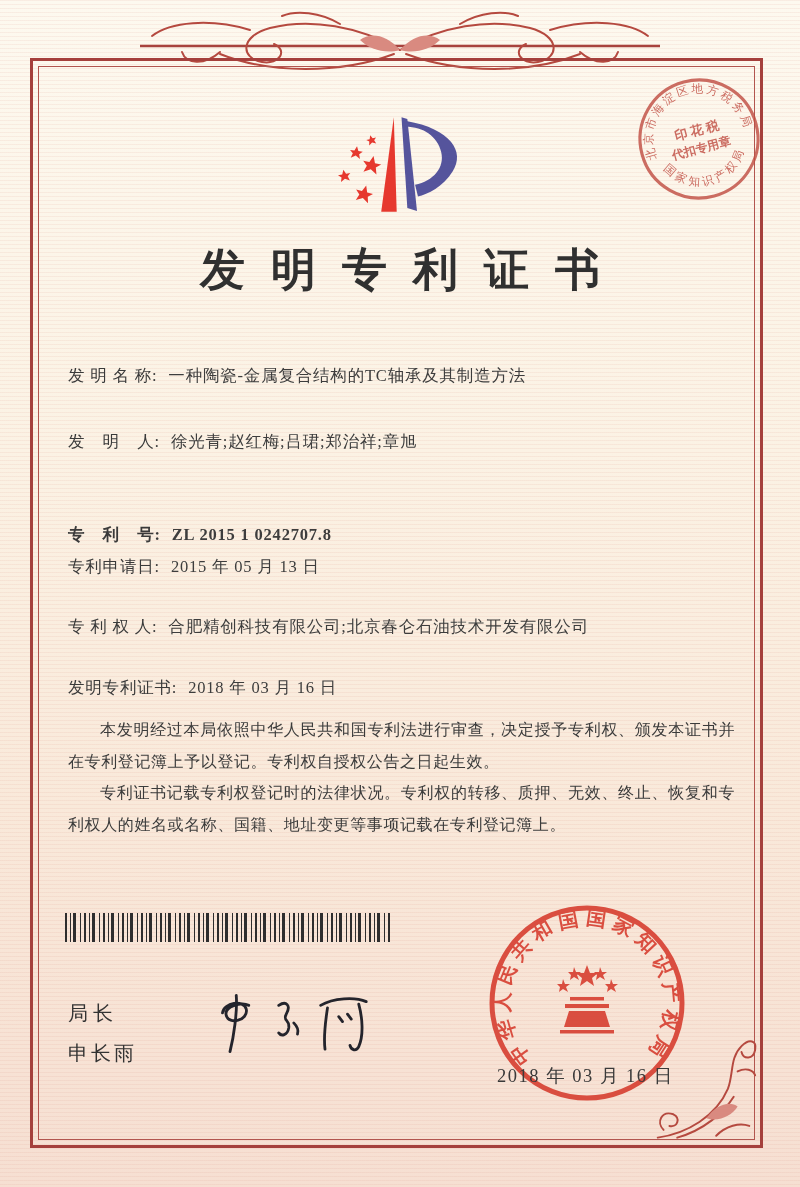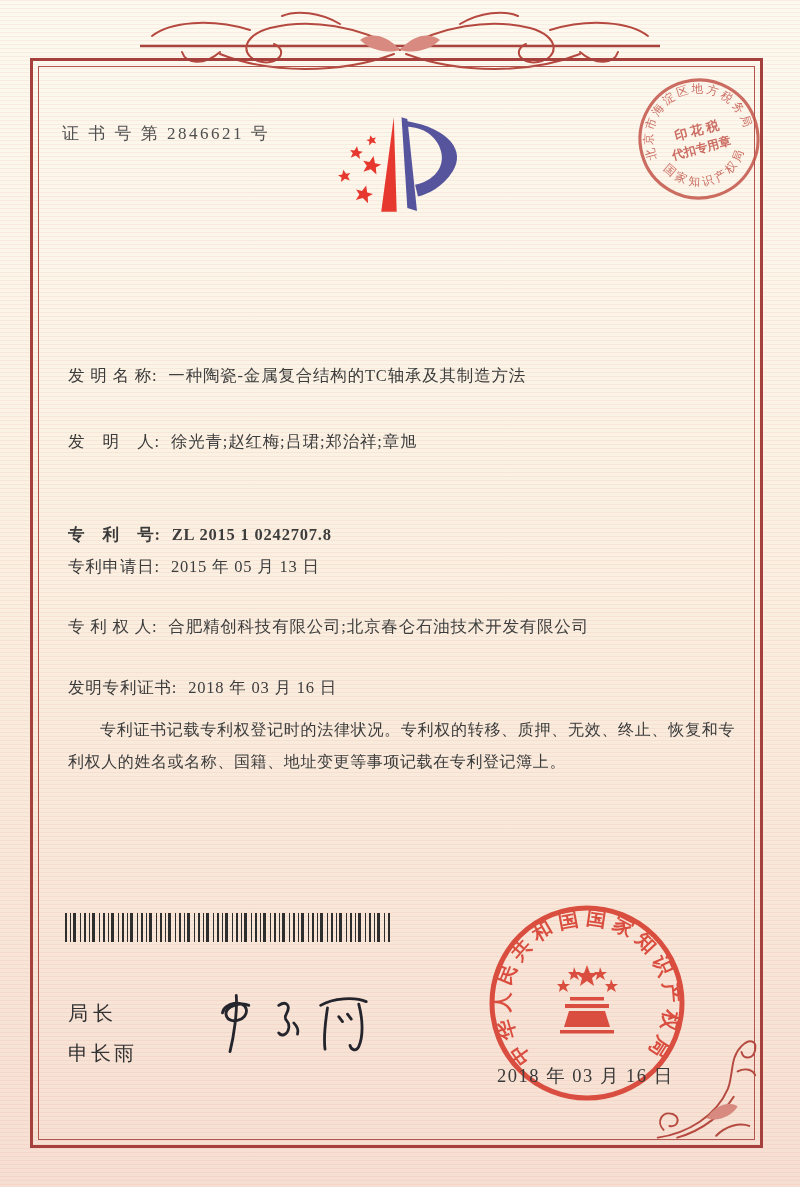--- a/index.html
+++ b/index.html
@@ -78,21 +78,20 @@
     </defs>
     <line x1="0" y1="40" x2="520" y2="40" stroke="#a8433e" stroke-width="2.5"></line>
     <use href="#half-flr" transform="translate(260,38)"></use>
     <use href="#half-flr" transform="translate(260,38) scale(-1,1)"></use>
   </svg>
 
   <div class="frame-outer">
     <div class="frame-inner"></div>
   </div>
 
-  <div class="cert-number">证 书 号 第 2846621 号</div>
 
   <svg class="logo" width="155" height="145" viewBox="0 0 160 150">
     <defs>
       <polygon id="star" points="0,-10 2.94,-3.09 9.51,-3.09 4.76,1.18 6.88,8.09 0,4 -6.88,8.09 -4.76,1.18 -9.51,-3.09 -2.94,-3.09"></polygon>
     </defs>
     <g fill="#55549c">
       <polygon points="79,26 85,28 95,123 85,120"></polygon>
       <path d="M84,30 C130,38 145,62 132,82 C122,98 106,106 96,108 L93,96 C112,92 124,78 120,62 C116,46 102,36 83,36 Z"></path>
     </g>
     <g fill="#e6382e">
@@ -116,20 +115,21 @@
         <textPath href="#tax-top-arc">北京市海淀区地方税务局</textPath>
       </text>
       <text font-size="13" letter-spacing="3.5" stroke="none">
         <textPath href="#tax-bottom-arc">国家知识产权局</textPath>
       </text>
       <text x="75" y="70" text-anchor="middle" font-size="14.5" font-weight="bold" stroke="none">印 花 税</text>
       <text x="75" y="90" text-anchor="middle" font-size="13.5" font-weight="bold" stroke="none">代扣专用章</text>
     </g>
   </svg>
 
+  <div class="title">发明专利证书</div>
 
   <div class="fields">
     <div class="field f-1">
       <span class="f-label">发 明 名 称:</span><span class="f-value">一种陶瓷-金属复合结构的TC轴承及其制造方法</span>
     </div>
     <div class="field f-2">
       <span class="f-label">发　明　人:</span><span class="f-value">徐光青;赵红梅;吕珺;郑治祥;章旭</span>
     </div>
     <div class="field f-3">
       <span class="f-label">专　利　号:</span><span class="f-value">ZL 2015 1 0242707.8</span>
@@ -139,20 +139,21 @@
     </div>
     <div class="field f-5">
       <span class="f-label">专 利 权 人:</span><span class="f-value">合肥精创科技有限公司;北京春仑石油技术开发有限公司</span>
     </div>
     <div class="field f-6">
       <span class="f-label">发明专利证书:</span><span class="f-value">2018 年 03 月 16 日</span>
     </div>
   </div>
 
   <div class="paragraphs">
+    <p>本发明经过本局依照中华人民共和国专利法进行审查，决定授予专利权、颁发本证书并在专利登记簿上予以登记。专利权自授权公告之日起生效。</p>
     <p>专利证书记载专利权登记时的法律状况。专利权的转移、质押、无效、终止、恢复和专利权人的姓名或名称、国籍、地址变更等事项记载在专利登记簿上。</p>
   </div>
 
   <div class="barcode"></div>
 
   <div class="signer-title">局长</div>
   <div class="signer-name">申长雨</div>
 
   <svg class="signature" width="175" height="102" viewBox="0 0 280 110">
     <g stroke="#24242c" stroke-width="4.5" fill="none" stroke-linecap="round">

